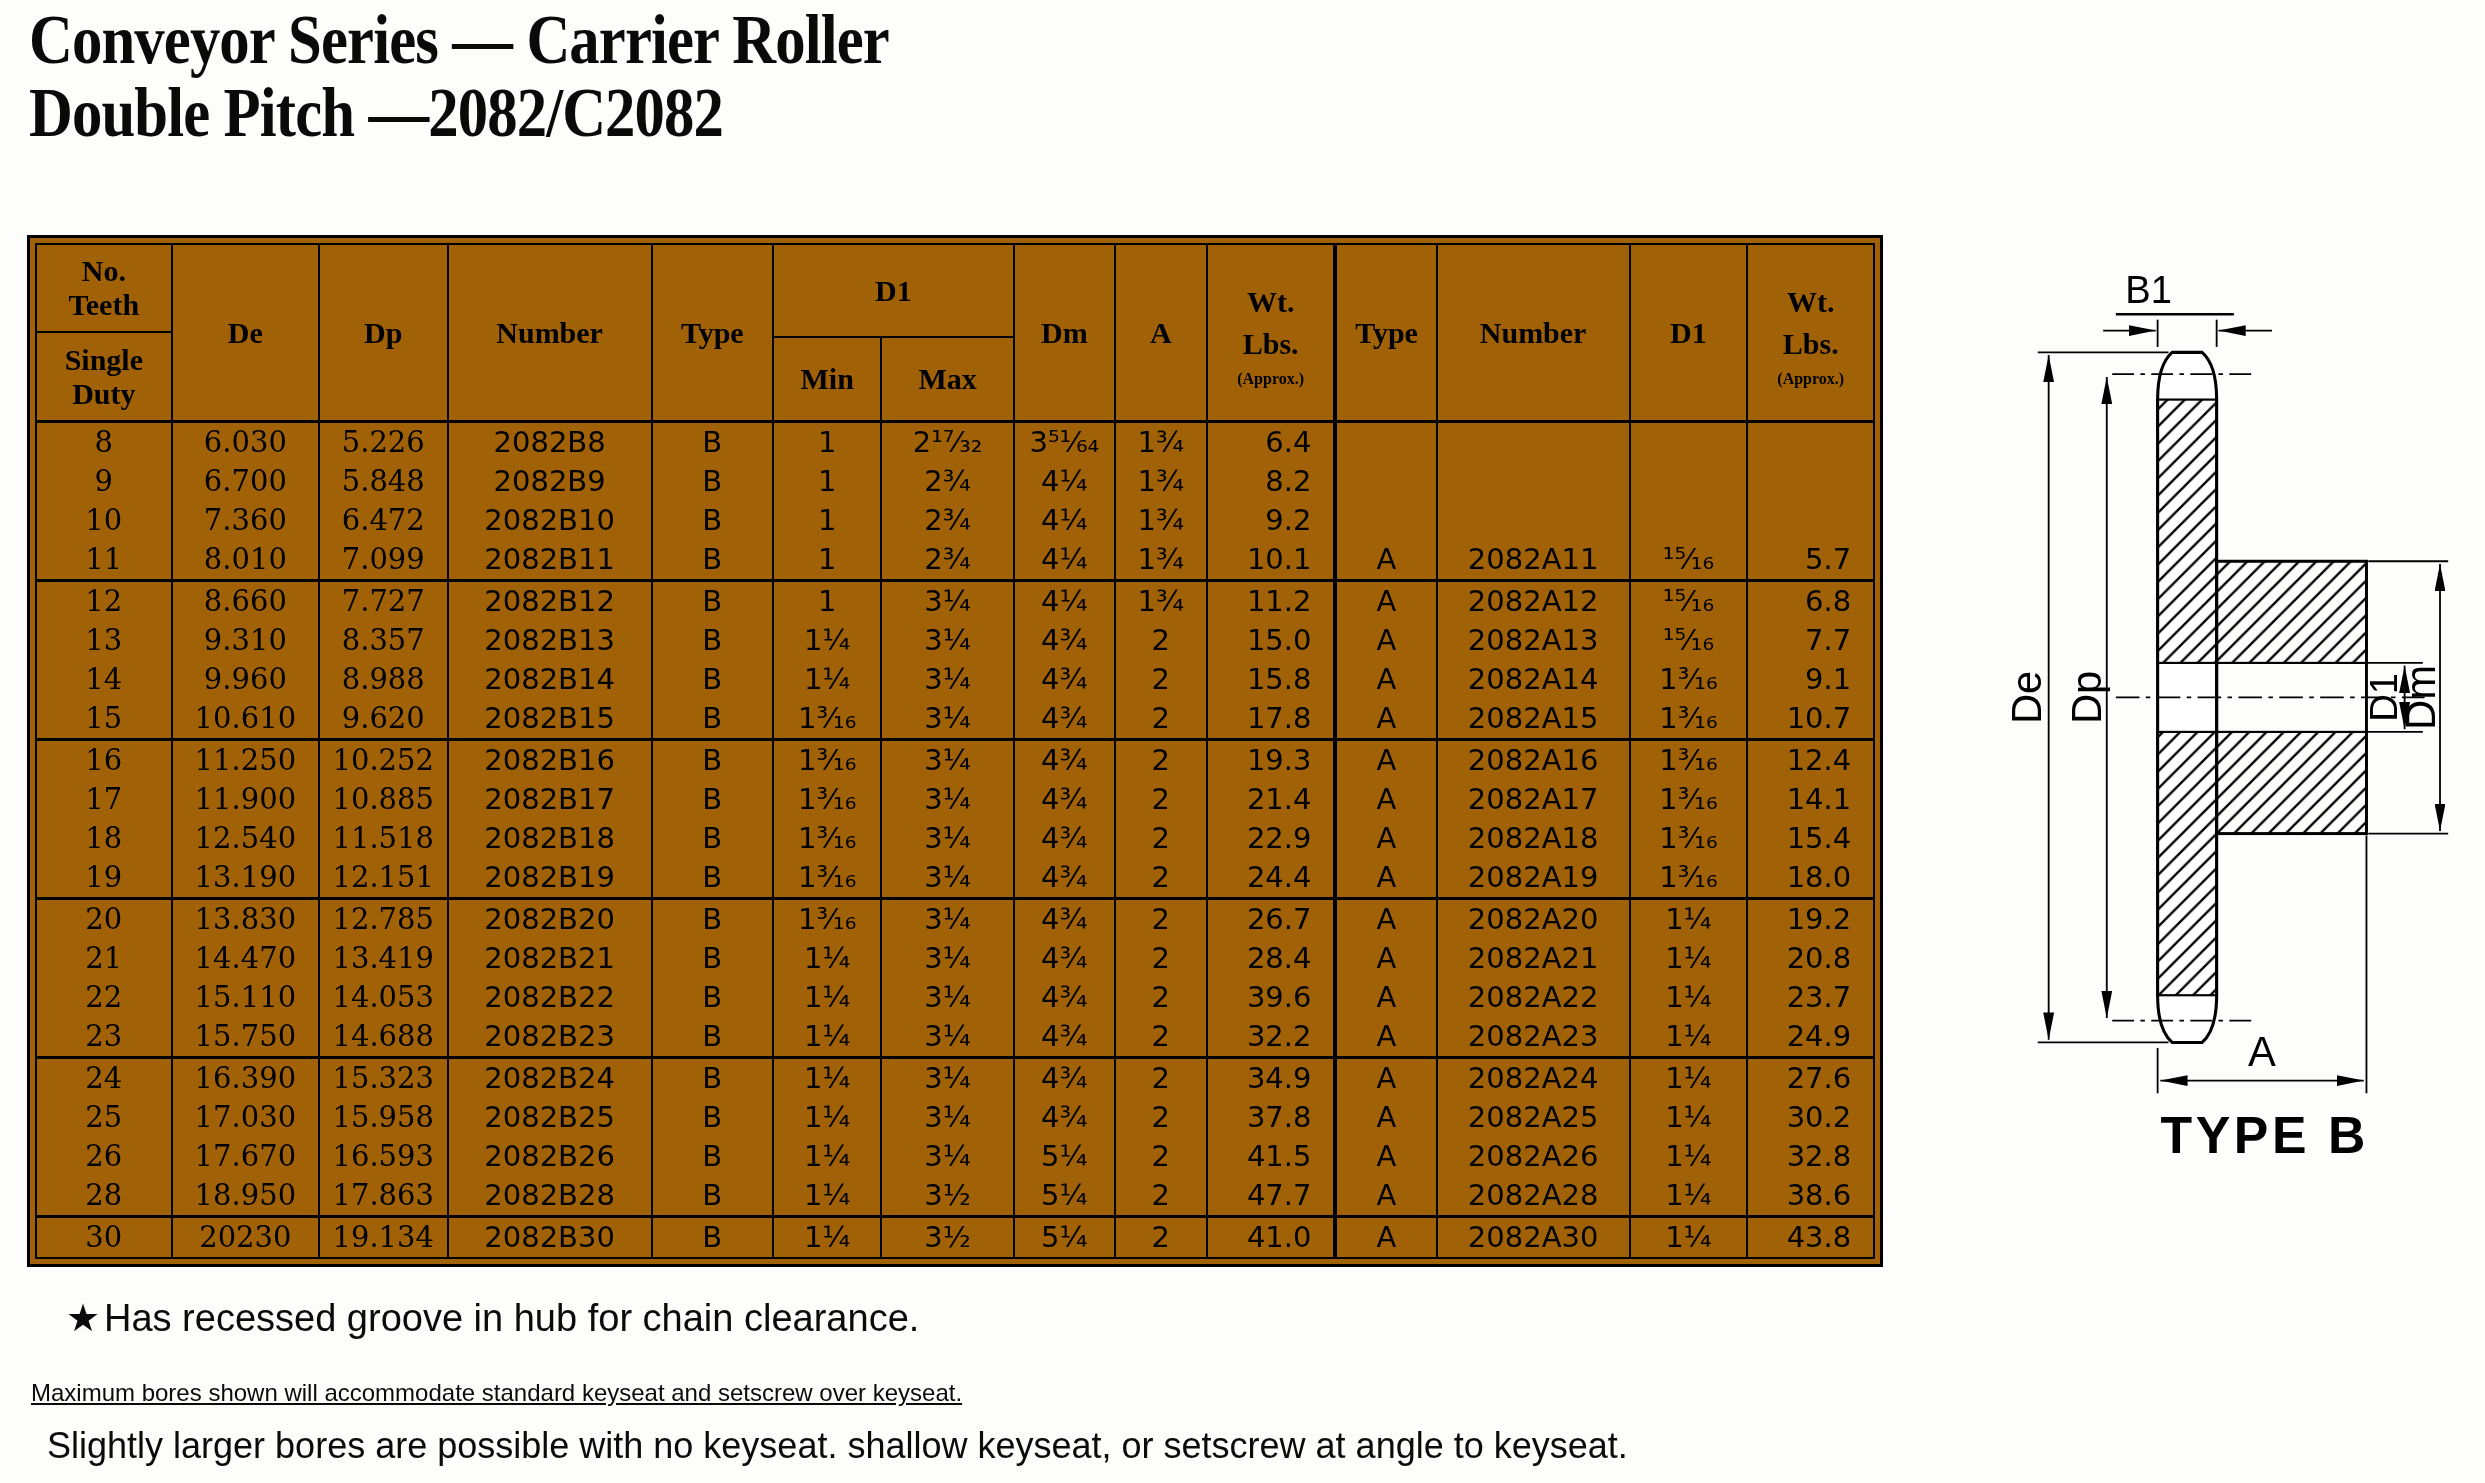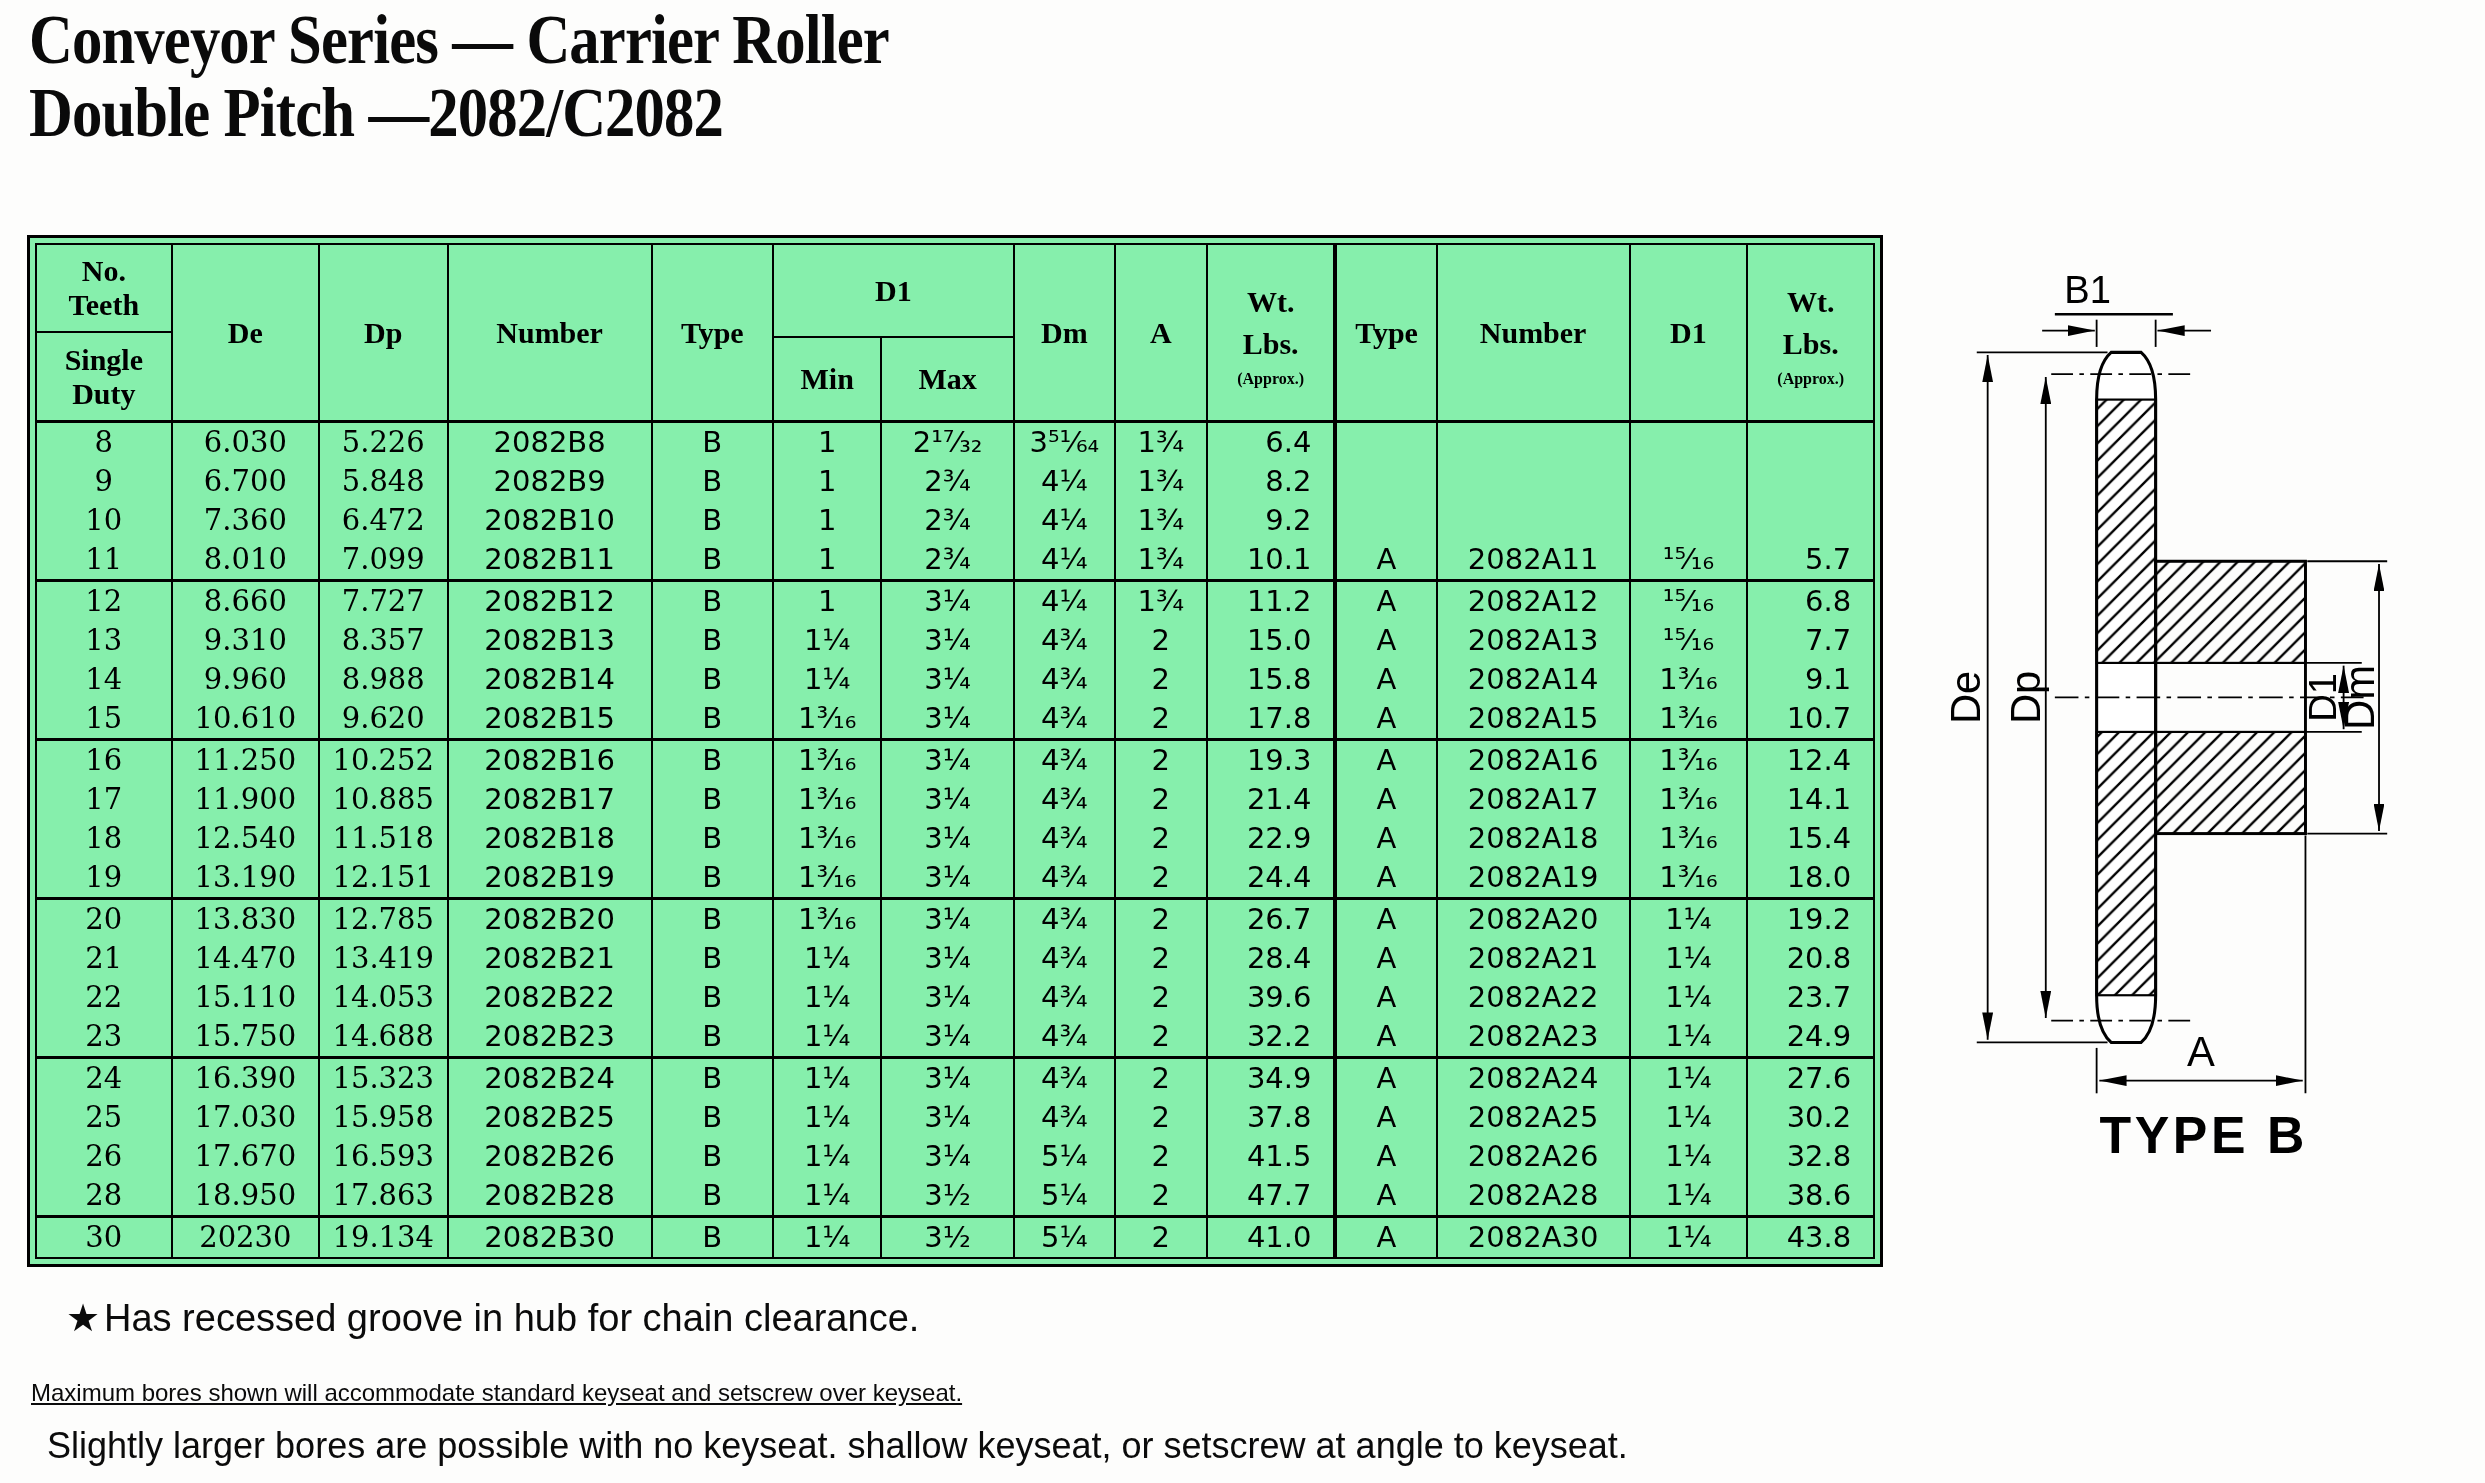--- a/index.html
+++ b/index.html
@@ -11,21 +11,21 @@
   
   .title{
     position:absolute;left:29px;top:3.9px;
     font-family:"Liberation Serif",serif;font-weight:bold;
     font-size:69px;line-height:1.06;letter-spacing:-1px;
     transform:scaleX(.88);transform-origin:left top;color:#0a0a0a;
   }
   
   .table-wrap{
     position:absolute;left:27px;top:235px;width:1856px;
-    border:3.9px solid #000;padding:4.8px;background:#86efac;box-sizing:border-box;
+    border:3.9px solid #000;padding:4.8px;background:#a16207;box-sizing:border-box;
   }
   table{width:100%;border-collapse:collapse;table-layout:fixed;border:2.4px solid #000;}
   th,td{text-align:center;vertical-align:middle;padding:0;overflow:hidden;white-space:nowrap;}
   thead th{
     font-family:"Liberation Serif",serif;font-weight:bold;font-size:30px;
     border-left:2.4px solid #000;line-height:1.12;
   }
   thead th.th-teeth{border-left:none;}
   thead tr.h2 th{border-top:2.4px solid #000;height:71px;}
   thead{border-bottom:3.4px solid #000;}
@@ -44,21 +44,21 @@
   tbody td.c9,tbody td.c13{text-align:right;padding-right:22px;}
   tbody td.c10{border-left:4.8px solid #000;}
   tbody tr.ge td{border-bottom:3.4px solid #000;}
   
   .fn{position:absolute;left:31px;color:#0b0b0b;}
   .fn1{top:1296px;font-size:38px;margin-left:35px;}
   .fn2{top:1379px;font-size:24px;text-decoration:underline;}
   .fn3{top:1425px;font-size:36px;margin-left:16px;}
   .star{margin-right:3.9px;}
   
-  .diagram{position:absolute;left:1935px;top:243px;width:454px;height:927px;text-align:center;}
+  .diagram{position:absolute;left:1996px;top:243px;width:454px;height:927px;text-align:center;}
   .diagram svg{width:100%;height:100%;}
   .dlab{font-family:"Liberation Sans",sans-serif;font-size:46px;fill:#000;}
   .dlab-sm{font-family:"Liberation Sans",sans-serif;font-size:42px;fill:#000;}
   .dcap{font-family:"Liberation Sans",sans-serif;font-size:57px;font-weight:bold;letter-spacing:4px;fill:#000;}
 </style>
 </head>
 <body>
 
 <div class="title">
   <div>Conveyor Series — Carrier Roller</div>

